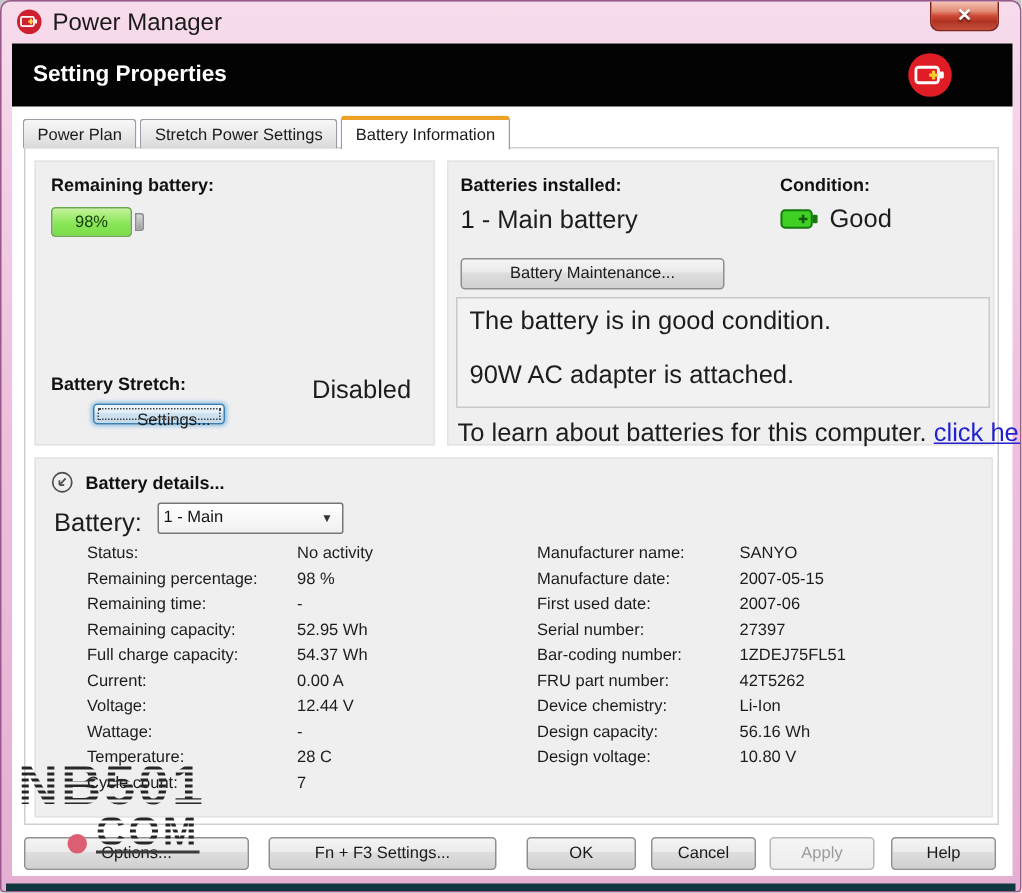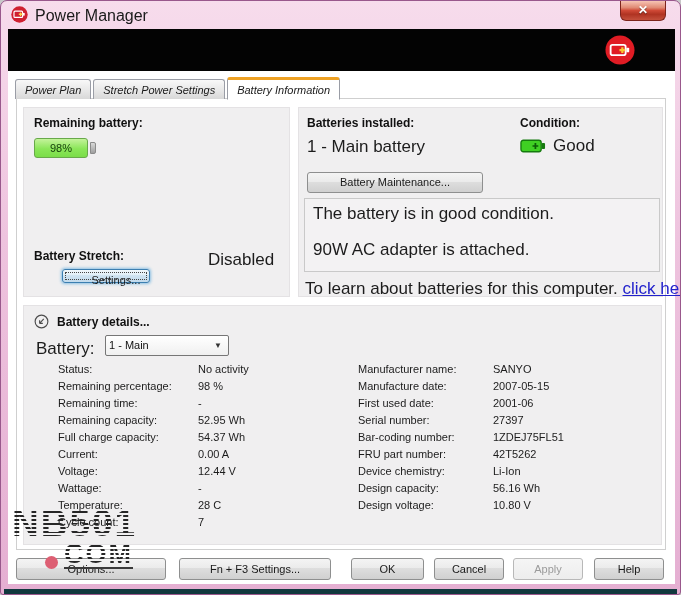--- a/index.html
+++ b/index.html
@@ -37,21 +37,21 @@
   .banner { position:absolute; left:0; top:0; width:100%; height:42px; background:#030303; }
   .banner-title { position:absolute; left:14px; top:0; line-height:42px; color:#fff; font-size:15px; font-weight:bold; }
   .banner-icon { position:absolute; right:40px; top:6px; width:30px; height:30px; }
 
   
   .tabs { position:absolute; left:7px; top:47px; height:23px; display:flex; align-items:flex-end; z-index:5; }
   .tab {
     font-size:11px; color:#1a1a1a; padding:3px 9px 3px;
     border:1px solid #9a9da6; border-bottom:none; border-radius:3px 3px 0 0;
     background:linear-gradient(180deg,#f8f8f8,#e6e6e6 60%, #d8d8d8);
-    margin-right:2px; height:20px; line-height:14px; cursor:default;font-style:italic;
+    margin-right:2px; height:20px; line-height:14px; cursor:default;
   }
   .tab.active {
     background:#fff; border-top:3px solid #eea225; height:23px;
     border-bottom:1px solid #fff; margin-bottom:-1px; position:relative; z-index:6;
   }
 
   
   .page { position:absolute; left:8px; top:69px; width:650px; height:452px; background:#fff; border:1px solid #cfcfcf; z-index:1; }
   .panel { position:absolute; background:#f0eff0; border:1px solid #e4e2e4; }
   .panel-left    { left:6px;   top:8px;   width:267px; height:190px; }
@@ -157,20 +157,21 @@
     </svg>
     <span class="title-text">Power Manager</span>
     <div class="close-btn">
       <span>✕</span>
     </div>
   </div>
 
   <div class="dialog">
 
     <div class="banner">
+      <span class="banner-title">Setting Properties</span>
       <svg class="banner-icon" viewBox="0 0 32 32">
         <circle cx="16" cy="16" r="15.5" fill="#e01c24"></circle>
         <rect x="6" y="10.5" width="16" height="11" rx="2" fill="none" stroke="#ffffff" stroke-width="2"></rect>
         <rect x="22.8" y="13.5" width="3" height="5" rx="1" fill="#ffffff"></rect>
         <path d="M18.5 13 v6.2 M15.4 16.1 h6.2" stroke="#f8c830" stroke-width="2.4"></path>
       </svg>
     </div>
 
     <div class="tabs">
       <div class="tab">
@@ -280,21 +281,21 @@
           <div class="drow">
               <span class="dlabel">Manufacturer name:</span>
               <span class="dvalue">SANYO</span>
             </div>
           <div class="drow">
               <span class="dlabel">Manufacture date:</span>
               <span class="dvalue">2007-05-15</span>
             </div>
           <div class="drow">
               <span class="dlabel">First used date:</span>
-              <span class="dvalue">2001-06</span>
+              <span class="dvalue">2007-06</span>
             </div>
           <div class="drow">
               <span class="dlabel">Serial number:</span>
               <span class="dvalue">27397</span>
             </div>
           <div class="drow">
               <span class="dlabel">Bar-coding number:</span>
               <span class="dvalue">1ZDEJ75FL51</span>
             </div>
           <div class="drow">

